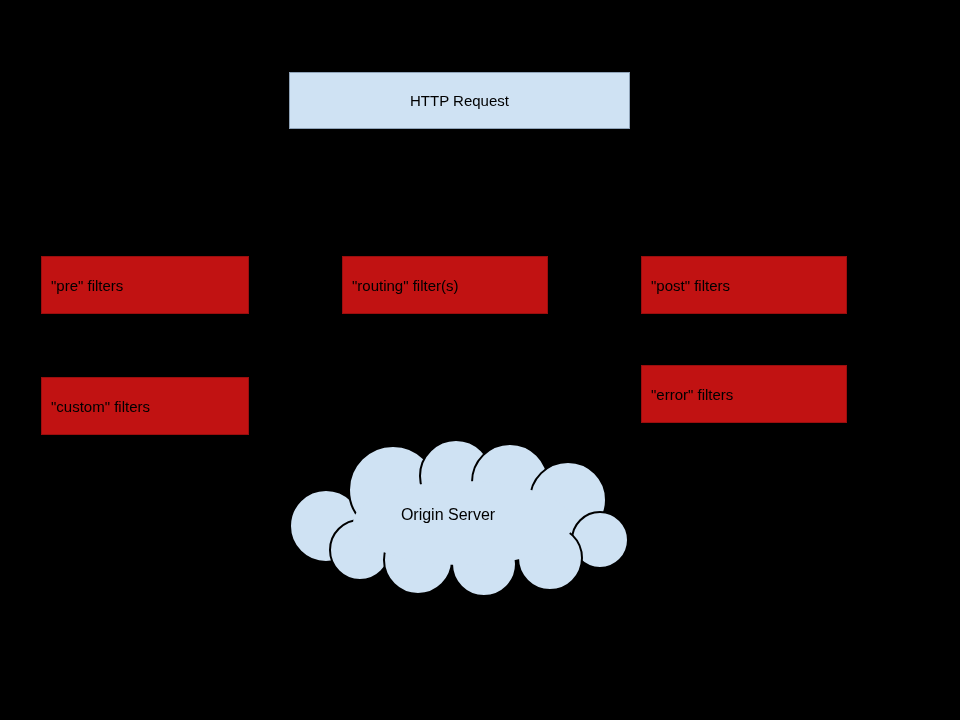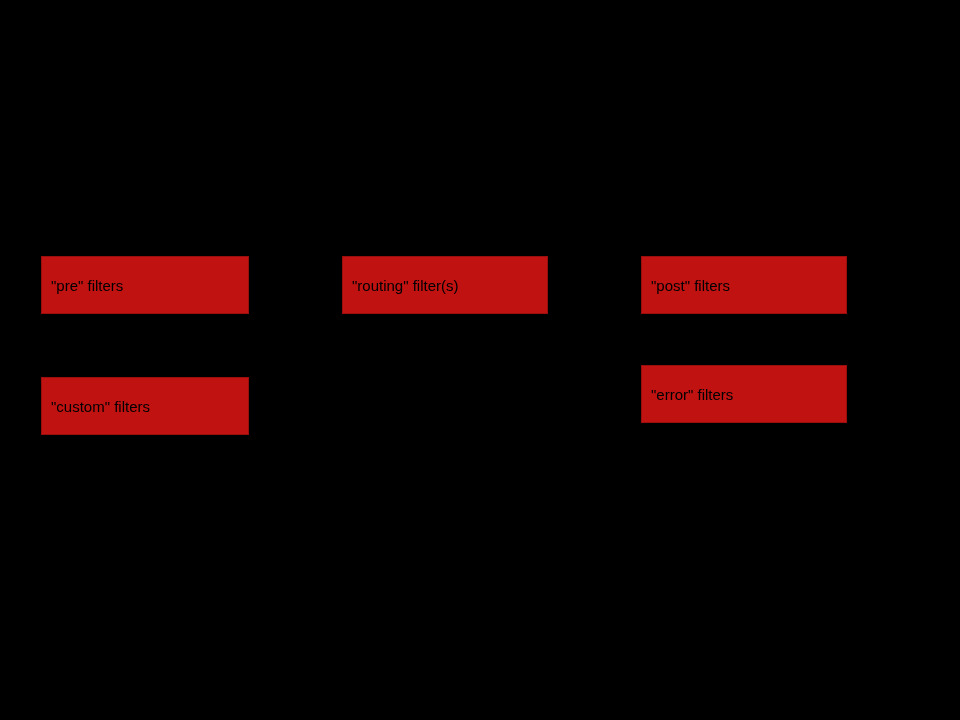--- a/index.html
+++ b/index.html
@@ -63,20 +63,23 @@
     font-size: 16px;
     color: var(--text, #000);
     transform: translate(-12px, -4px);
   }
 </style>
 </head>
 <body>
 
 <div class="canvas">
 
+  <div class="node node-blue" id="box-http">
+    <span>HTTP Request</span>
+  </div>
 
   <div class="node node-red" id="box-pre">
     <span>"pre" filters</span>
   </div>
 
   <div class="node node-red" id="box-routing">
     <span>"routing" filter(s)</span>
   </div>
 
   <div class="node node-red" id="box-post">
@@ -84,14 +87,30 @@
   </div>
 
   <div class="node node-red" id="box-custom">
     <span>"custom" filters</span>
   </div>
 
   <div class="node node-red" id="box-error">
     <span>"error" filters</span>
   </div>
 
+  <div class="cloud-wrap">
+    <svg viewBox="0 0 344 162" width="344" height="162" aria-hidden="true">
+      <circle class="cloud-puff" cx="38" cy="88" r="36"></circle>
+      <circle class="cloud-puff" cx="72" cy="112" r="30"></circle>
+      <circle class="cloud-puff" cx="105" cy="52" r="44"></circle>
+      <circle class="cloud-puff" cx="168" cy="38" r="36"></circle>
+      <circle class="cloud-puff" cx="222" cy="44" r="38"></circle>
+      <circle class="cloud-puff" cx="280" cy="62" r="38"></circle>
+      <circle class="cloud-puff" cx="312" cy="102" r="28"></circle>
+      <circle class="cloud-puff" cx="262" cy="120" r="32"></circle>
+      <circle class="cloud-puff" cx="196" cy="126" r="32"></circle>
+      <circle class="cloud-puff" cx="130" cy="122" r="34"></circle>
+      <ellipse class="cloud-core" cx="175" cy="85" rx="110" ry="42"></ellipse>
+    </svg>
+    <div class="cloud-label">Origin Server</div>
+  </div>
 
 </div>
 
 </body></html>

